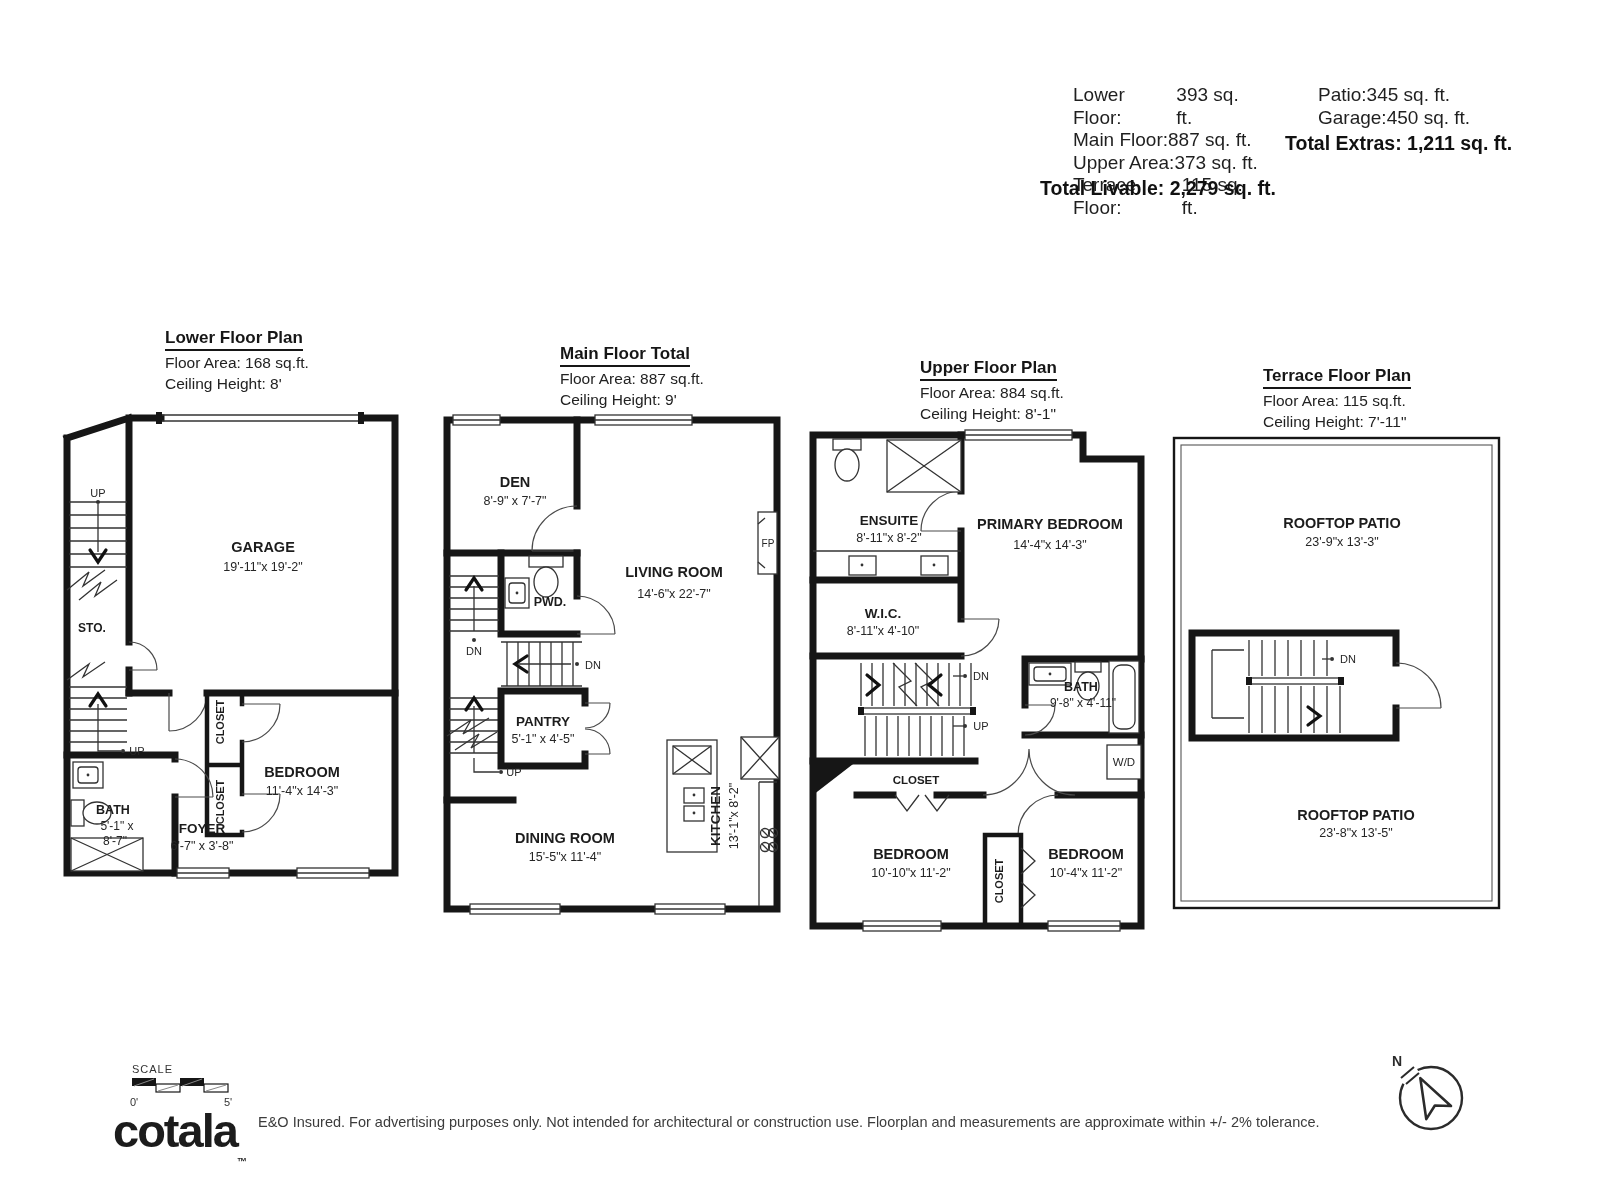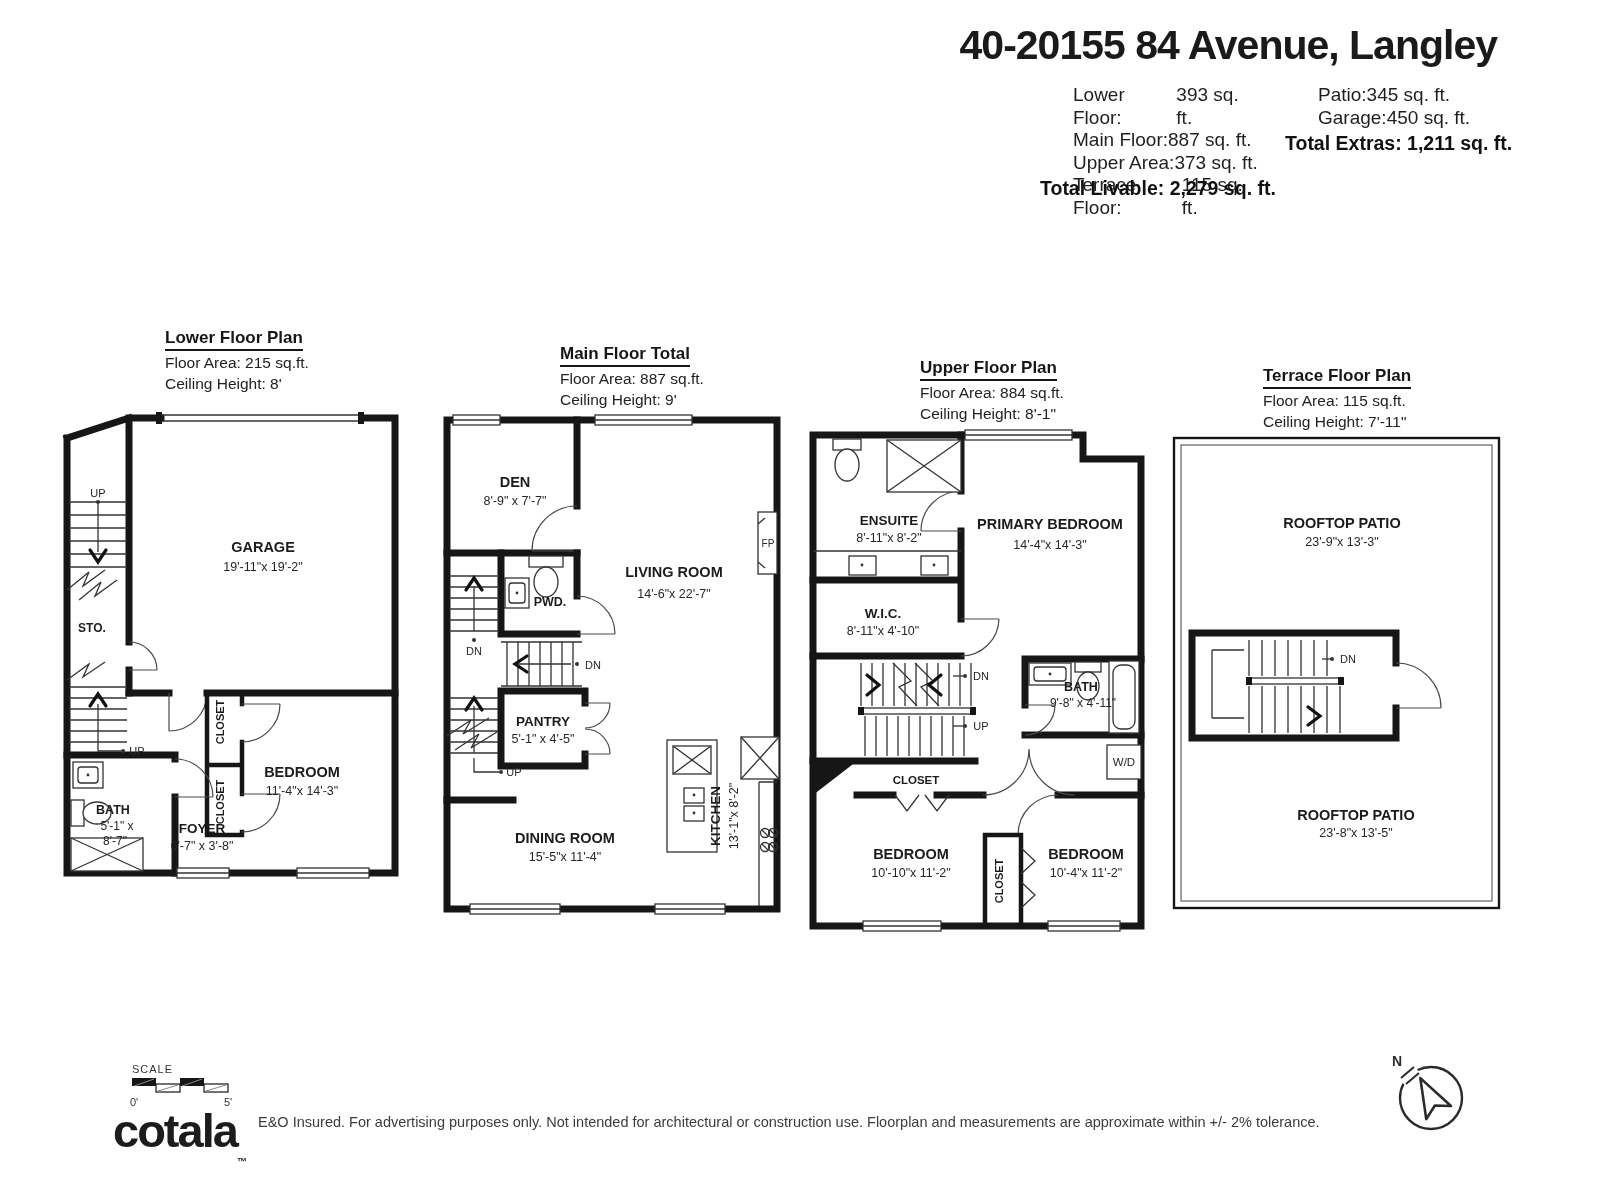--- a/index.html
+++ b/index.html
@@ -44,21 +44,20 @@
         letter-spacing:-2px;color:#1c1c1c;}
   .logo .tm{font-size:10px;font-weight:bold;letter-spacing:0;vertical-align:-18px;}
   .disclaimer{position:absolute;left:258px;top:1114px;font-size:14.5px;color:#3c3c3c;white-space:nowrap;}
   .compass{position:absolute;left:1383px;top:1040px;}
 </style>
 </head>
 <body>
 
 <div class="page">
 
-  <div class="hdr-title">40-20155 84 Avenue, Langley</div>
 
   <div class="stats-col stats-left">
     <div class="stat-row">
         <span>Lower Floor:</span>
         <span>393 sq. ft.</span>
       </div>
     <div class="stat-row">
         <span>Main Floor:</span>
         <span>887 sq. ft.</span>
       </div>
@@ -80,21 +79,21 @@
       </div>
     <div class="stat-row">
         <span>Garage:</span>
         <span>450 sq. ft.</span>
       </div>
   </div>
   <div class="stat-total te">Total Extras: 1,211 sq. ft.</div>
 
   <div class="plan-head ph-lower">
     <div class="pt">Lower Floor Plan</div>
-    <div class="pa">Floor Area: 215 sq.ft.</div>
+    <div class="pa">Floor Area: 168 sq.ft.</div>
     <div class="pc">Ceiling Height: 8'</div>
   </div>
   <div class="plan-head ph-main">
     <div class="pt">Main Floor Total</div>
     <div class="pa">Floor Area: 887 sq.ft.</div>
     <div class="pc">Ceiling Height: 9'</div>
   </div>
   <div class="plan-head ph-upper">
     <div class="pt">Upper Floor Plan</div>
     <div class="pa">Floor Area: 884 sq.ft.</div>

